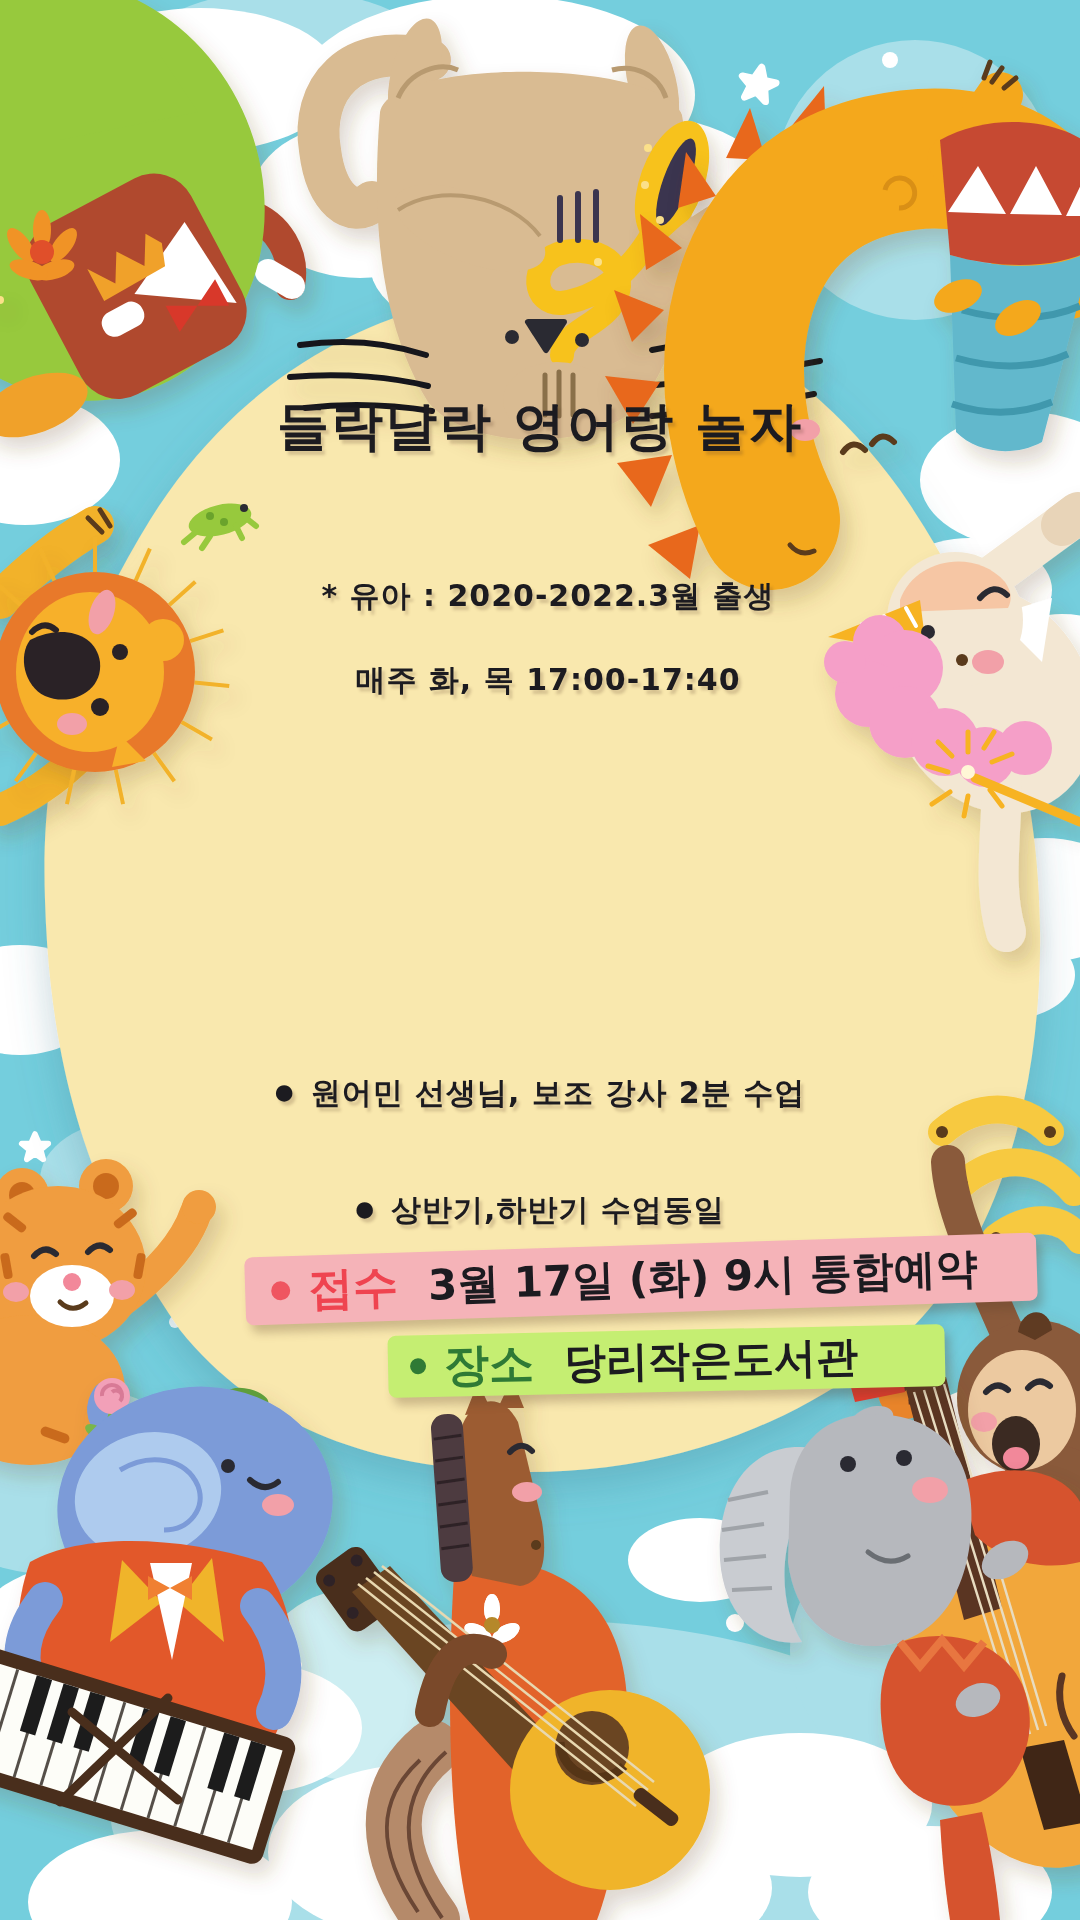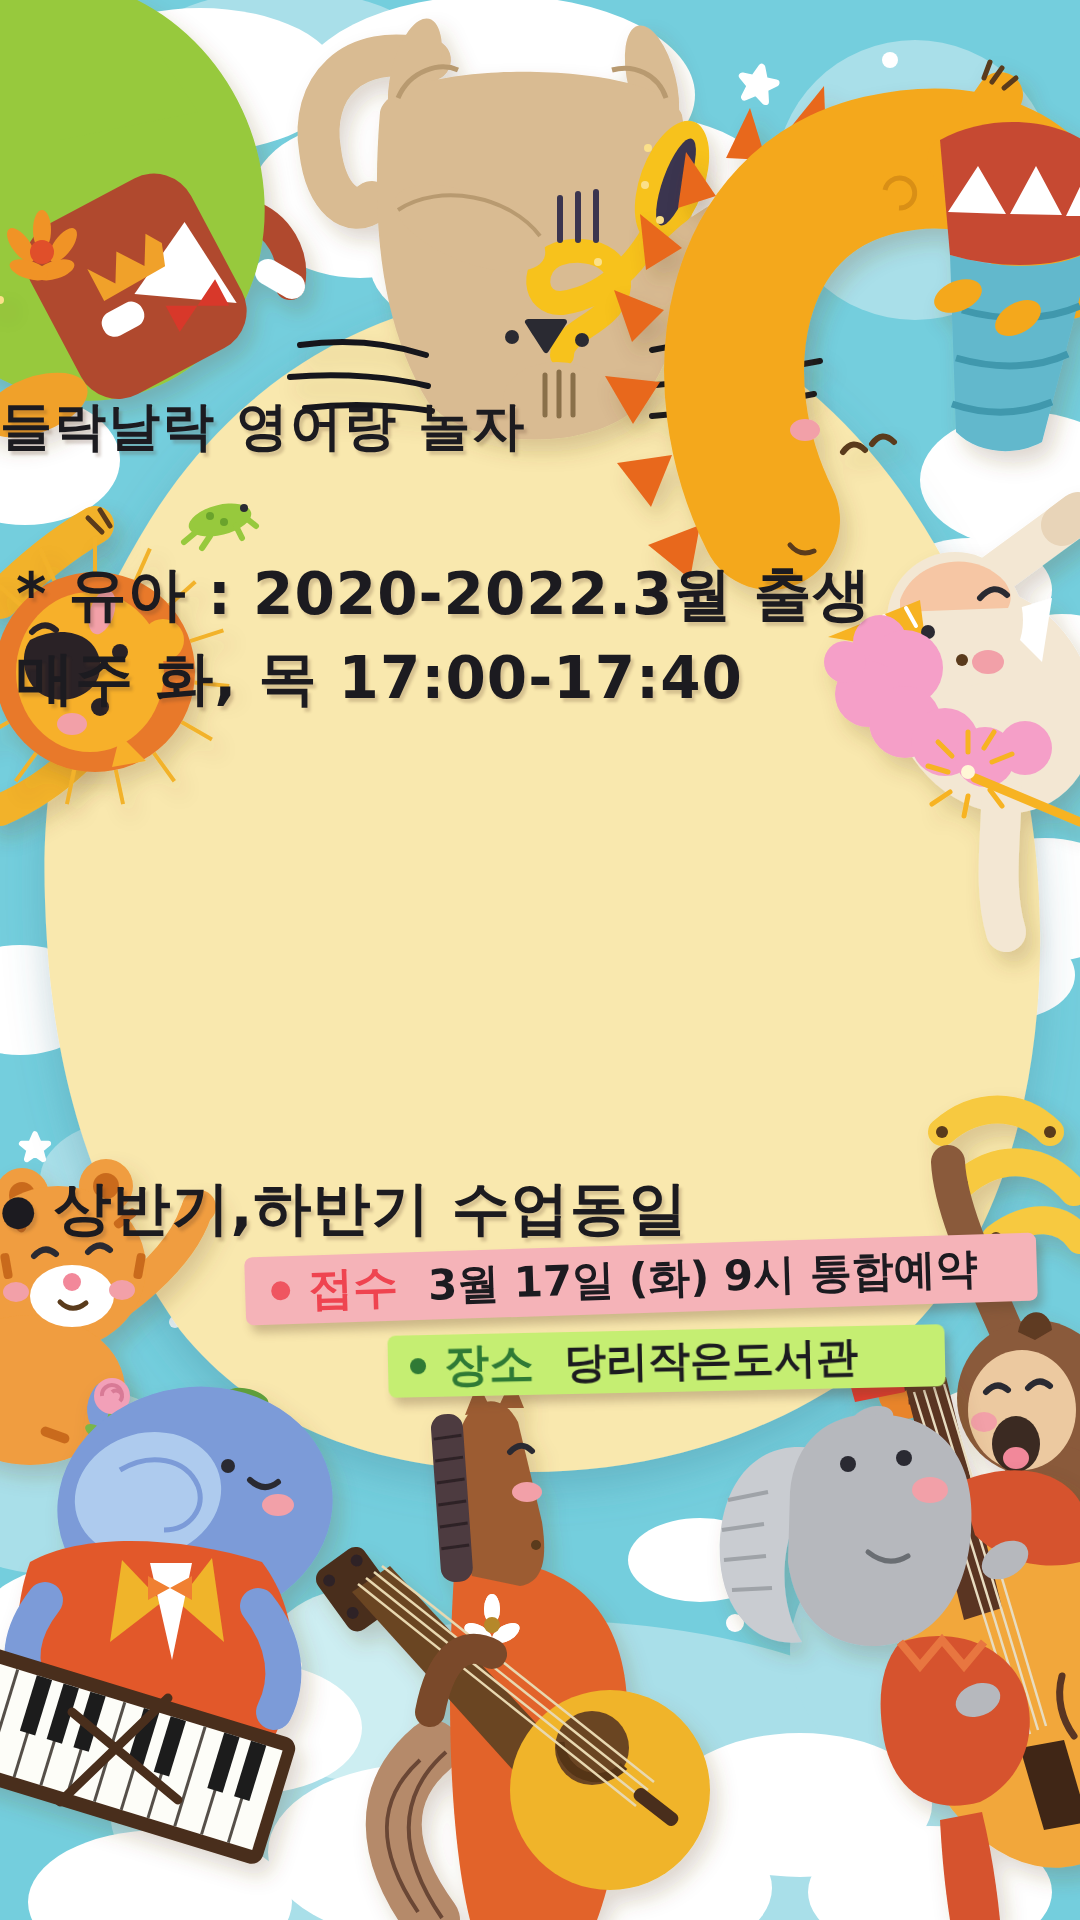--- a/index.html
+++ b/index.html
@@ -1,22 +1,22 @@
 <!DOCTYPE html>
 <html><head>
 <meta charset="utf-8">
 <style>
   html,body{margin:0;padding:0;background:#4da9bd;}
   #canvas{position:relative;width:1080px;height:1920px;overflow:hidden;background:#74cedd;
           font-family:"DejaVu Sans","Liberation Sans",sans-serif;}
   #scene{position:absolute;left:0;top:0;width:1080px;height:1920px;}
-  .txt{position:absolute;left:0;width:1080px;font-weight:700;color:#1c1b20;
+  .txt{position:absolute;left:0;width:1080px;text-align:center;font-weight:700;color:#1c1b20;
        text-shadow:3px 4px 3px rgba(90,60,40,.22);white-space:nowrap;}
   #title{top:392px;font-size:52px;letter-spacing:2px;}
-  .line{font-size:58px;letter-spacing:1px;}
+  .line{font-size:30px;letter-spacing:1px;margin-top:20px;}
   .line .bullet{font-size:0.72em;vertical-align:4px;margin-right:16px;}
   .hl-bar{position:absolute;display:flex;align-items:center;border-radius:8px;
           box-shadow:5px 8px 10px rgba(90,60,40,.28);font-weight:700;white-space:nowrap;}
   #signup-bar{left:245px;top:1245px;width:766px;height:68px;background:#f5b3b8;transform:rotate(-1.8deg);padding-left:26px;}
   #location-bar{left:388px;top:1330px;width:535px;height:62px;background:#c5ee72;transform:rotate(-1.2deg);padding-left:22px;}
   .hl-dot{display:inline-block;border-radius:50%;margin-right:18px;flex:0 0 auto;}
   #signup-bar .hl-dot{width:19px;height:19px;background:#ef5560;}
   #location-bar .hl-dot{width:16px;height:16px;background:#2f7a35;}
   .hl-label{font-size:45px;margin-right:30px;}
   #signup-bar .hl-label{color:#ef4450;}
@@ -466,20 +466,21 @@
     <path d="M900,1642 l20,24 l22,-26 l22,26 l20,-24" stroke="#e8763f" stroke-width="8" fill="none"></path>
     <ellipse cx="978" cy="1700" rx="23" ry="16" transform="rotate(-20 978 1700)" fill="#b6b8bd"></ellipse>
     <path d="M940,1820 C942,1860 946,1895 950,1920 L1000,1920 C996,1880 990,1845 982,1812 Z" fill="#d6532e"></path>
   </g>
 </svg>
 
 <div id="title" class="txt">들락날락 영어랑 놀자</div>
 
 <div class="txt line" style="top:556px"><span class="bullet"></span><span>* 유아 : 2020-2022.3월 출생</span></div>
 <div class="txt line" style="top:640px"><span class="bullet"></span><span>매주 화, 목 17:00-17:40</span></div>
+<div class="txt line" style="top:1053px"><span class="bullet">●</span><span>원어민 선생님, 보조 강사 2분 수업</span></div>
 <div class="txt line" style="top:1170px"><span class="bullet">●</span><span>상반기,하반기 수업동일</span></div>
 
 <div id="signup-bar" class="hl-bar">
   <span class="hl-dot"></span>
   <span class="hl-label">접수</span>
   <span class="hl-text">3월 17일 (화) 9시 통합예약</span>
 </div>
 
 <div id="location-bar" class="hl-bar">
   <span class="hl-dot"></span>

